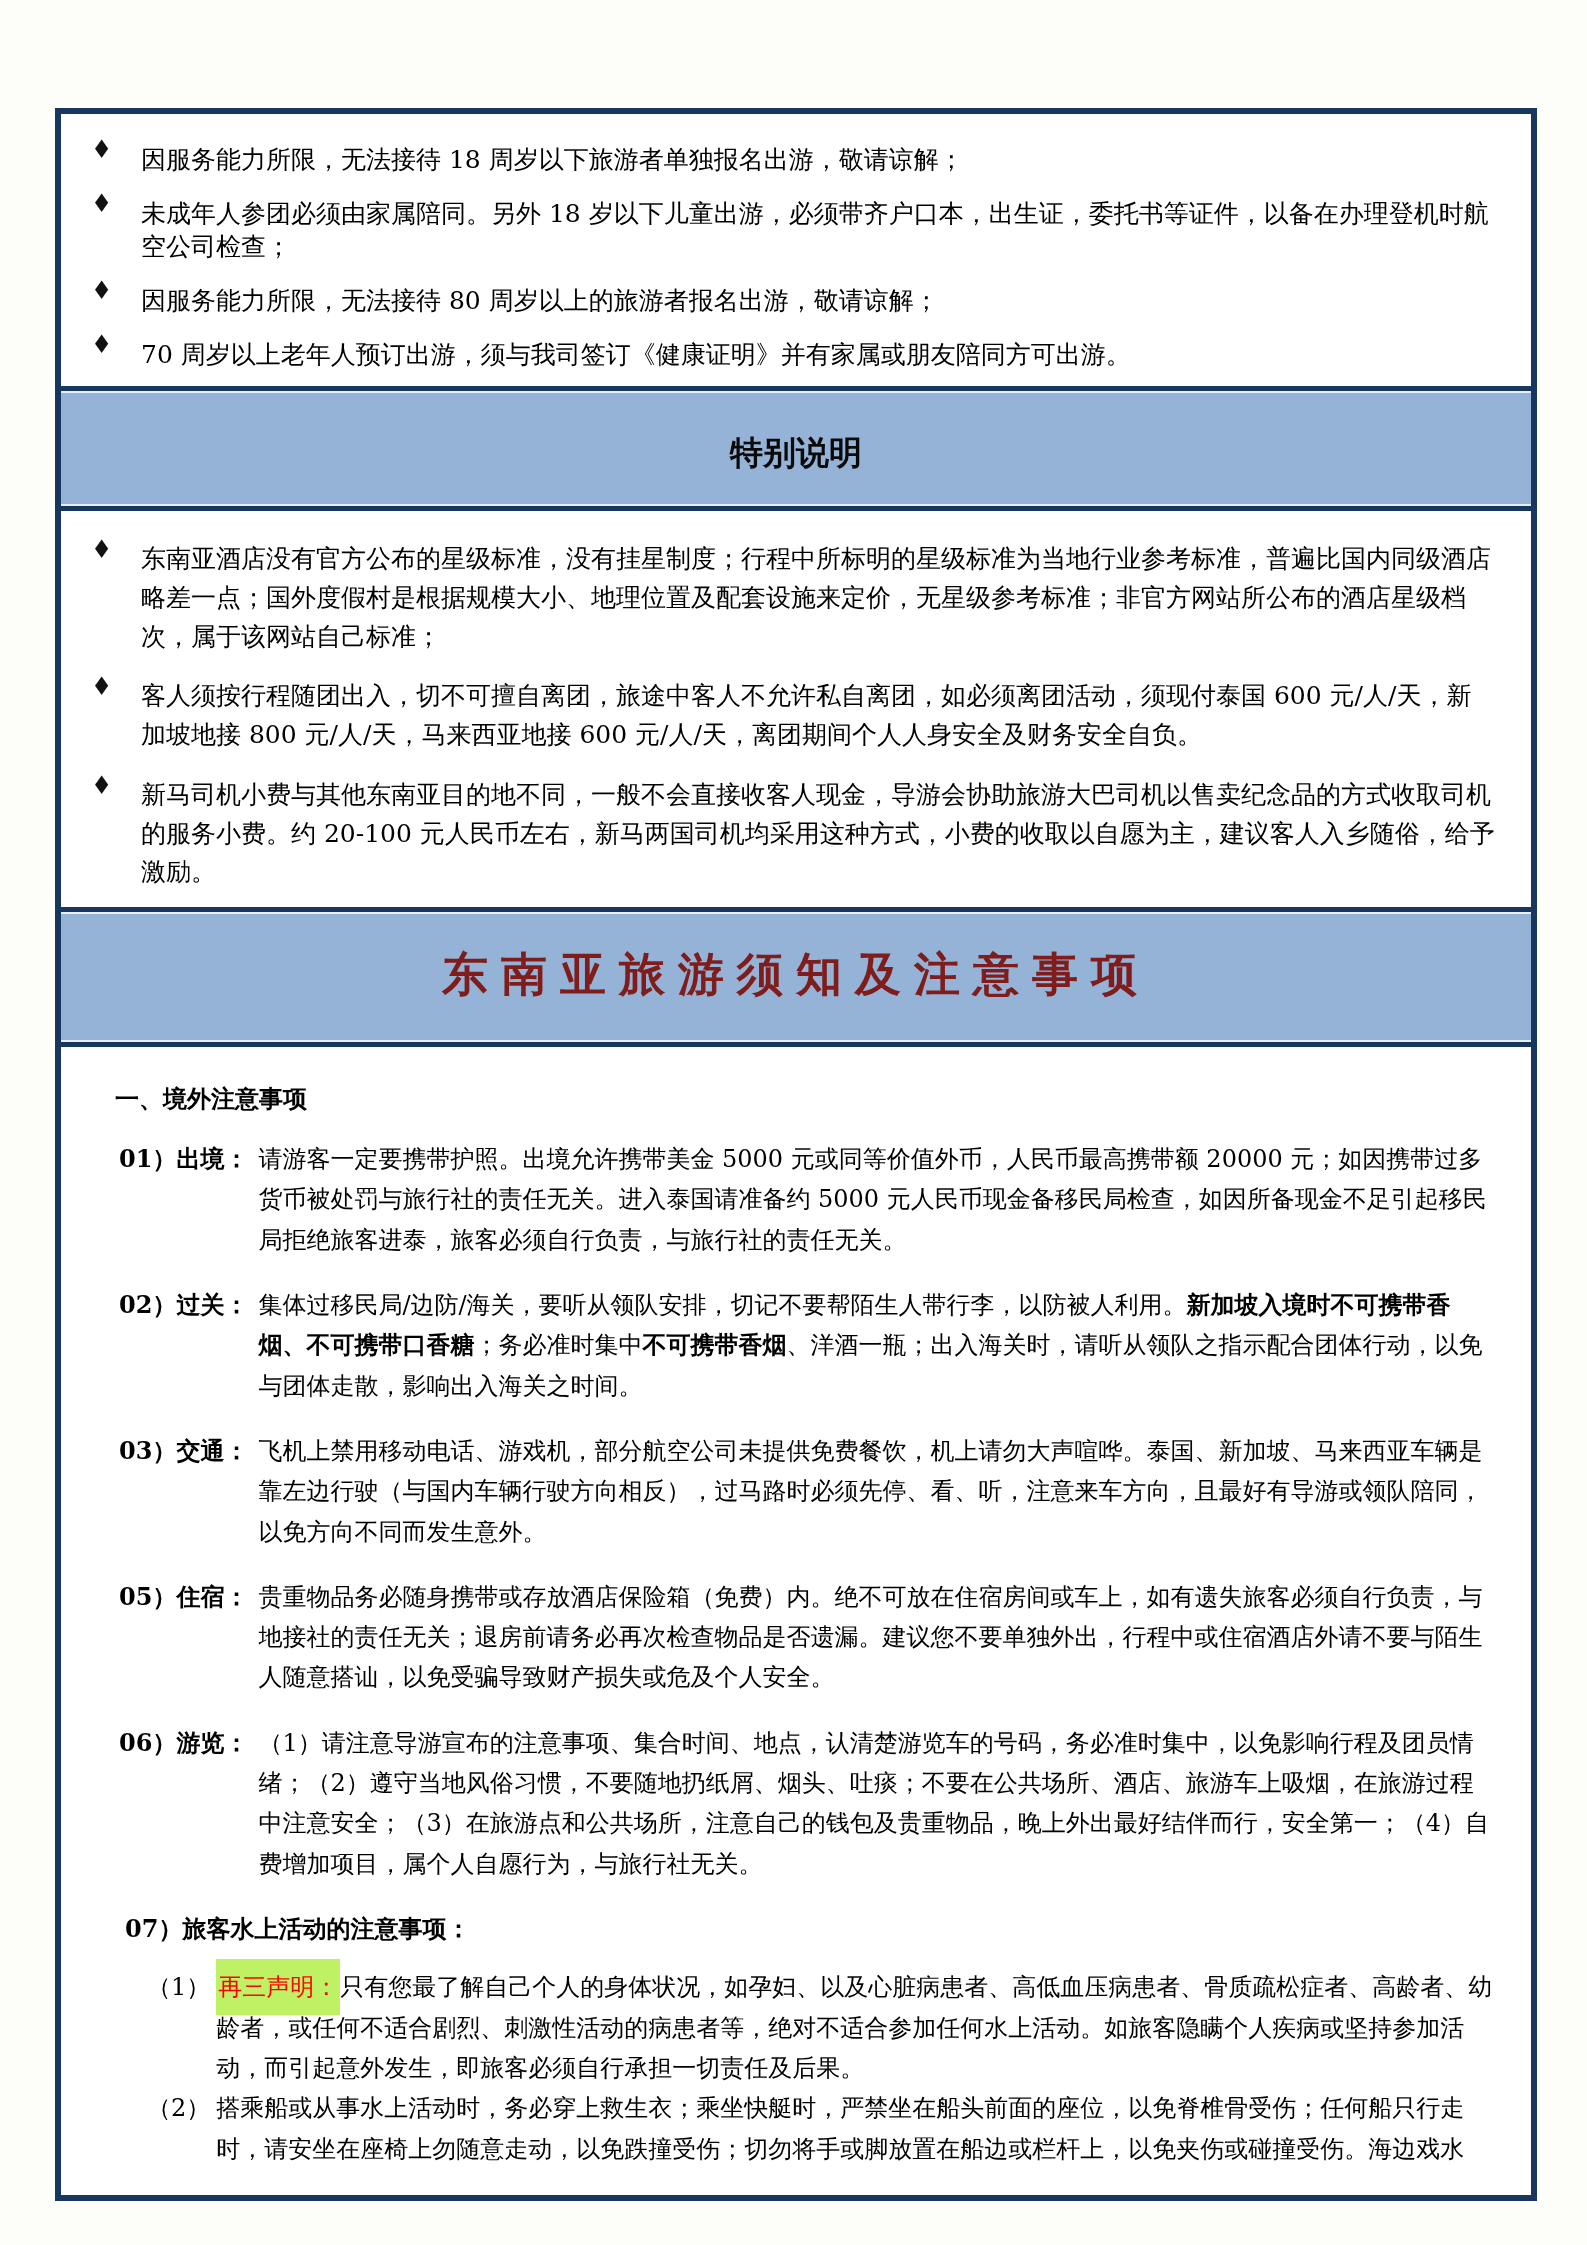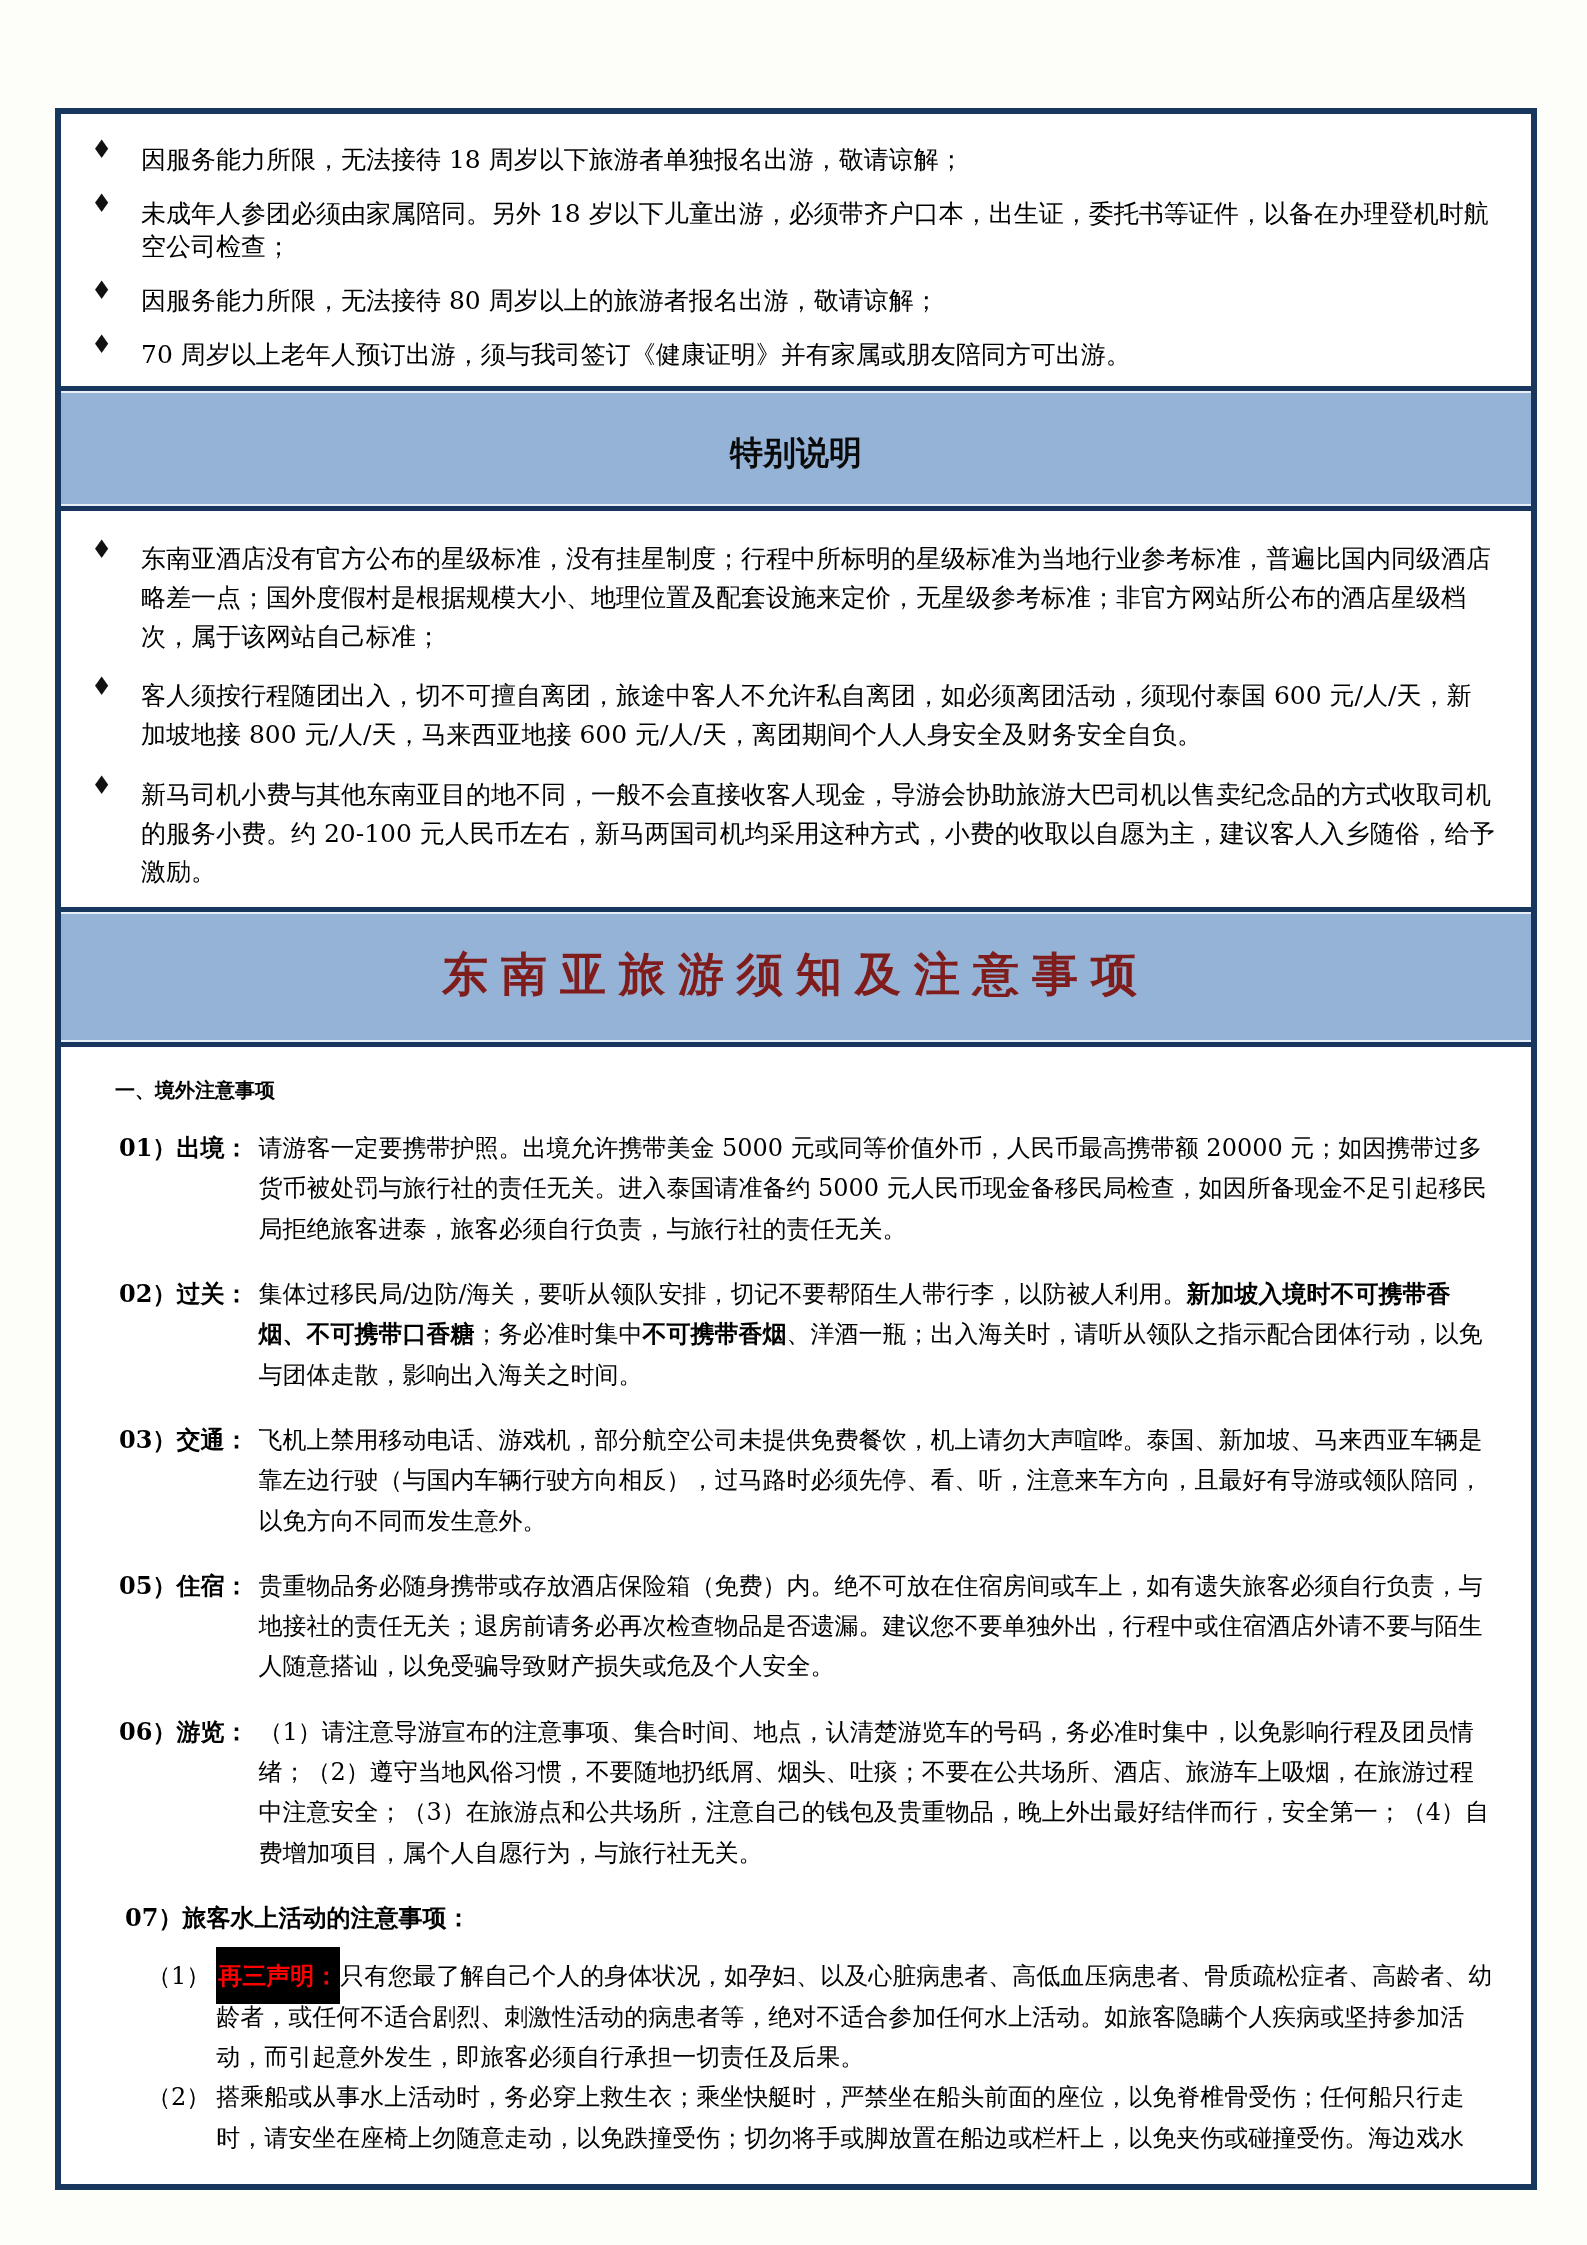--- a/index.html
+++ b/index.html
@@ -37,30 +37,30 @@
     font-family:"DejaVu Sans","Liberation Sans",sans-serif;
     font-weight:bold; font-size:33px; color:#0a0a0a;
   }
   .band-main { padding:32px 0 36px 0; }
   .band-main .band-title {
     font-weight:bold; font-size:46px; letter-spacing:13px;
     color:#7f1d1d;
   }
   
   .notes-sec { padding:16px 38px 26px 46px; font-size:24px; }
-  .notes-heading { font-weight:bold; font-size:20px; margin:14px 0 24px 8px; }
+  .notes-heading { font-weight:bold; font-size:24px; margin:20px 0 24px 8px; }
   .note-item { display:flex; line-height:1.68; margin:0 0 25px 12px; }
   .note-label { white-space:nowrap; font-weight:bold; padding-right:10px; }
   .note-text { flex:1; }
   .note-bold { font-weight:bold; }
   .note-item-head { font-weight:bold; line-height:1.68; margin:18px; }
   .sub-item { display:flex; line-height:1.68; padding-left:40px; }
   .sub-num { white-space:nowrap; padding-right:6px; }
   .sub-text { flex:1; }
-  .hl { background:#000000; color:#FF0000; font-weight:bold; padding:14px 2px; }
+  .hl { background:#bef264; color:#FF0000; font-weight:normal; padding:14px 2px; }
 </style>
 </head>
 <body>
 
 <div class="page">
   <div class="doc-box">
 
     <div class="bullets-sec">
       <div class="bullet-item">
         <span class="bullet-glyph">◆</span>

